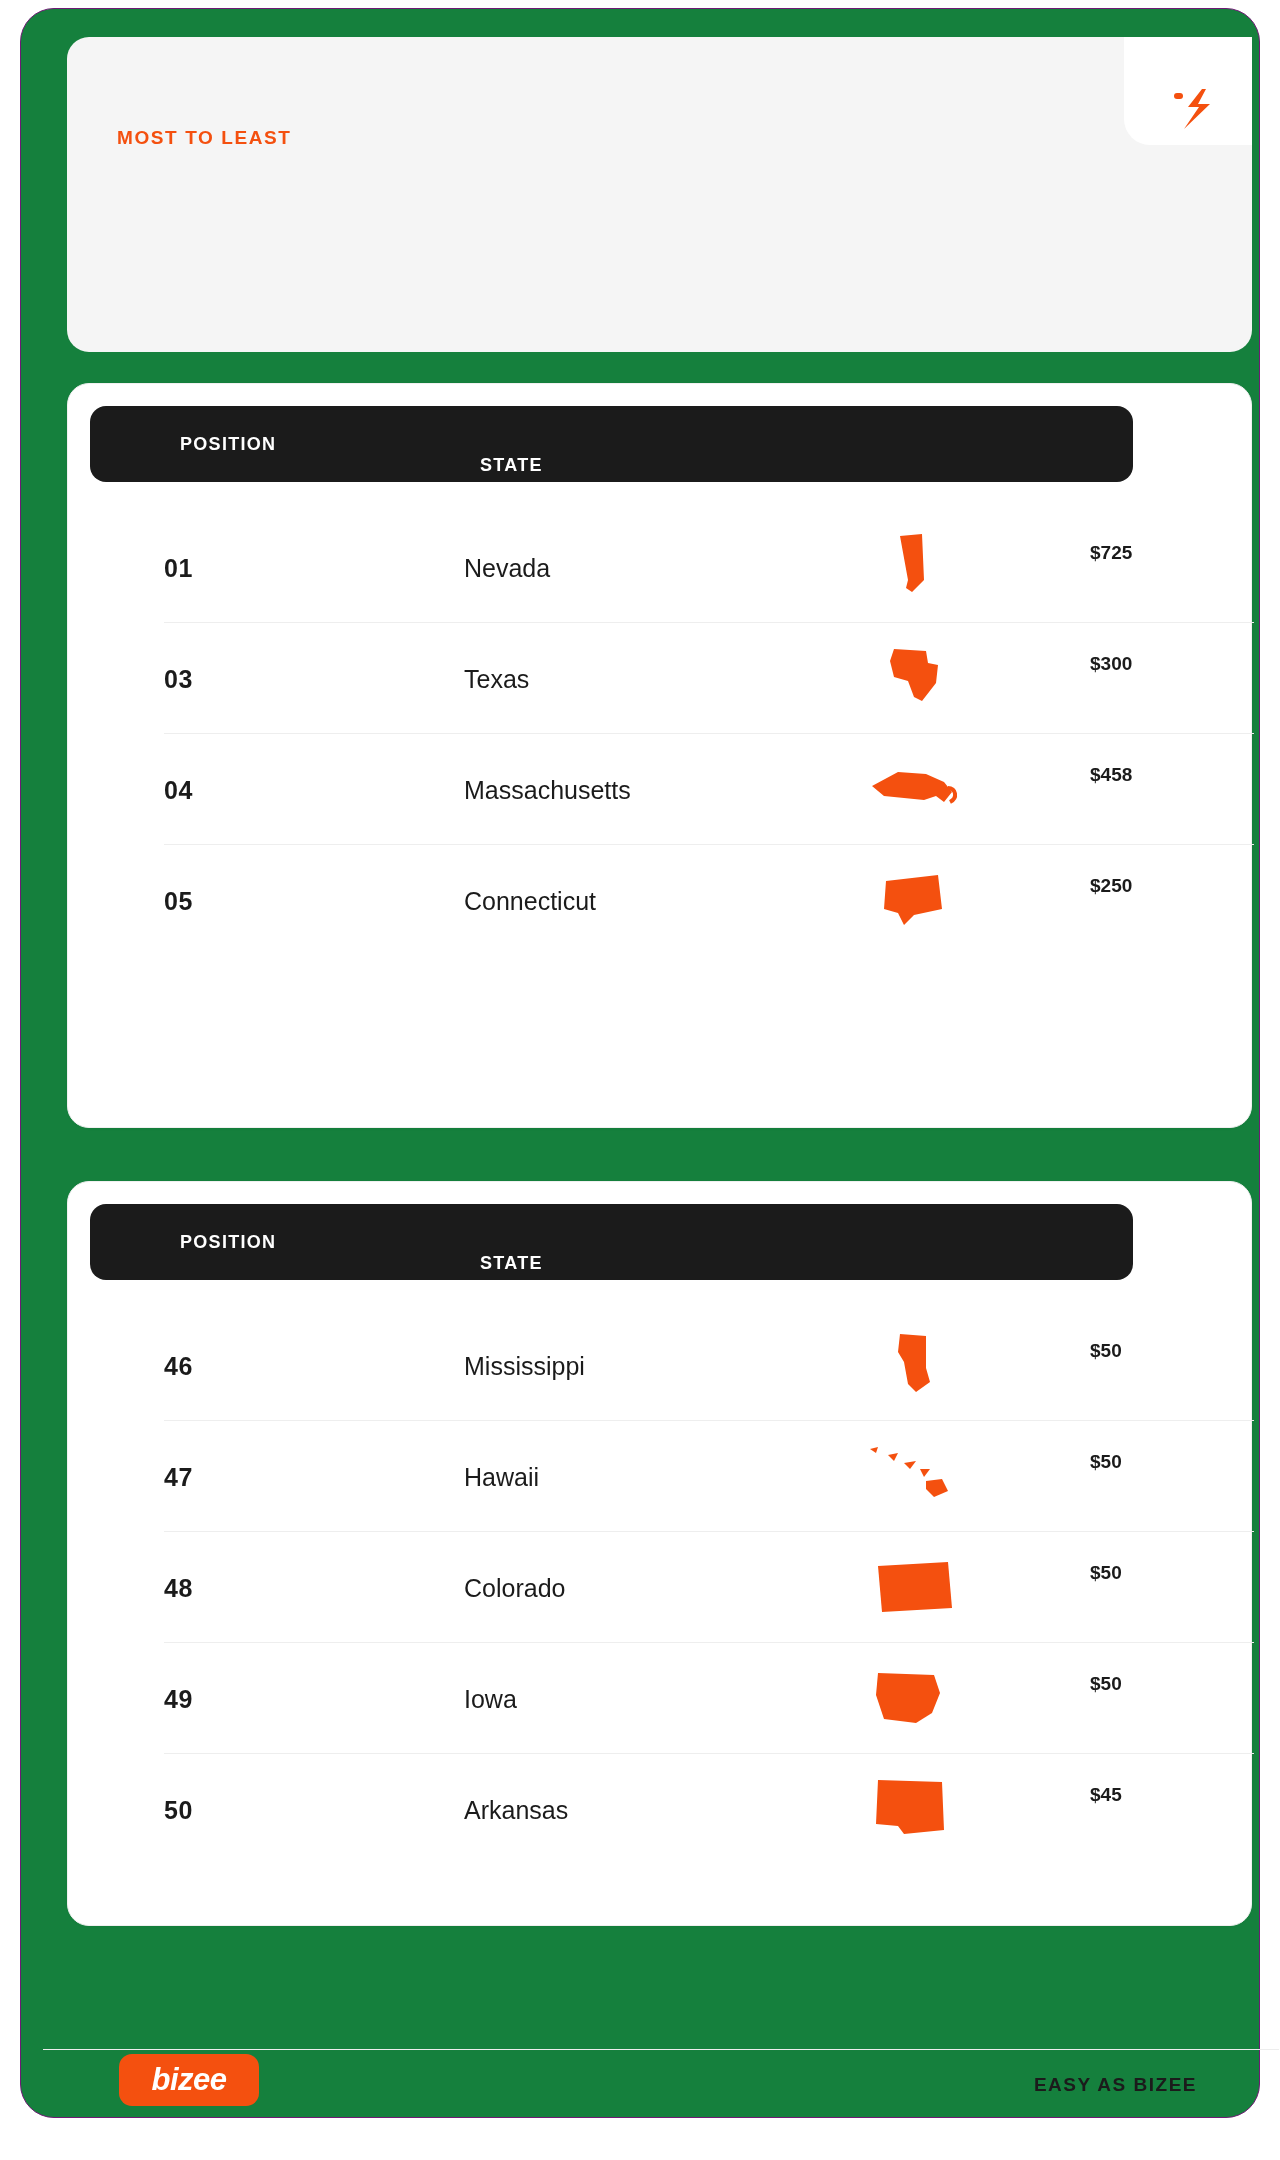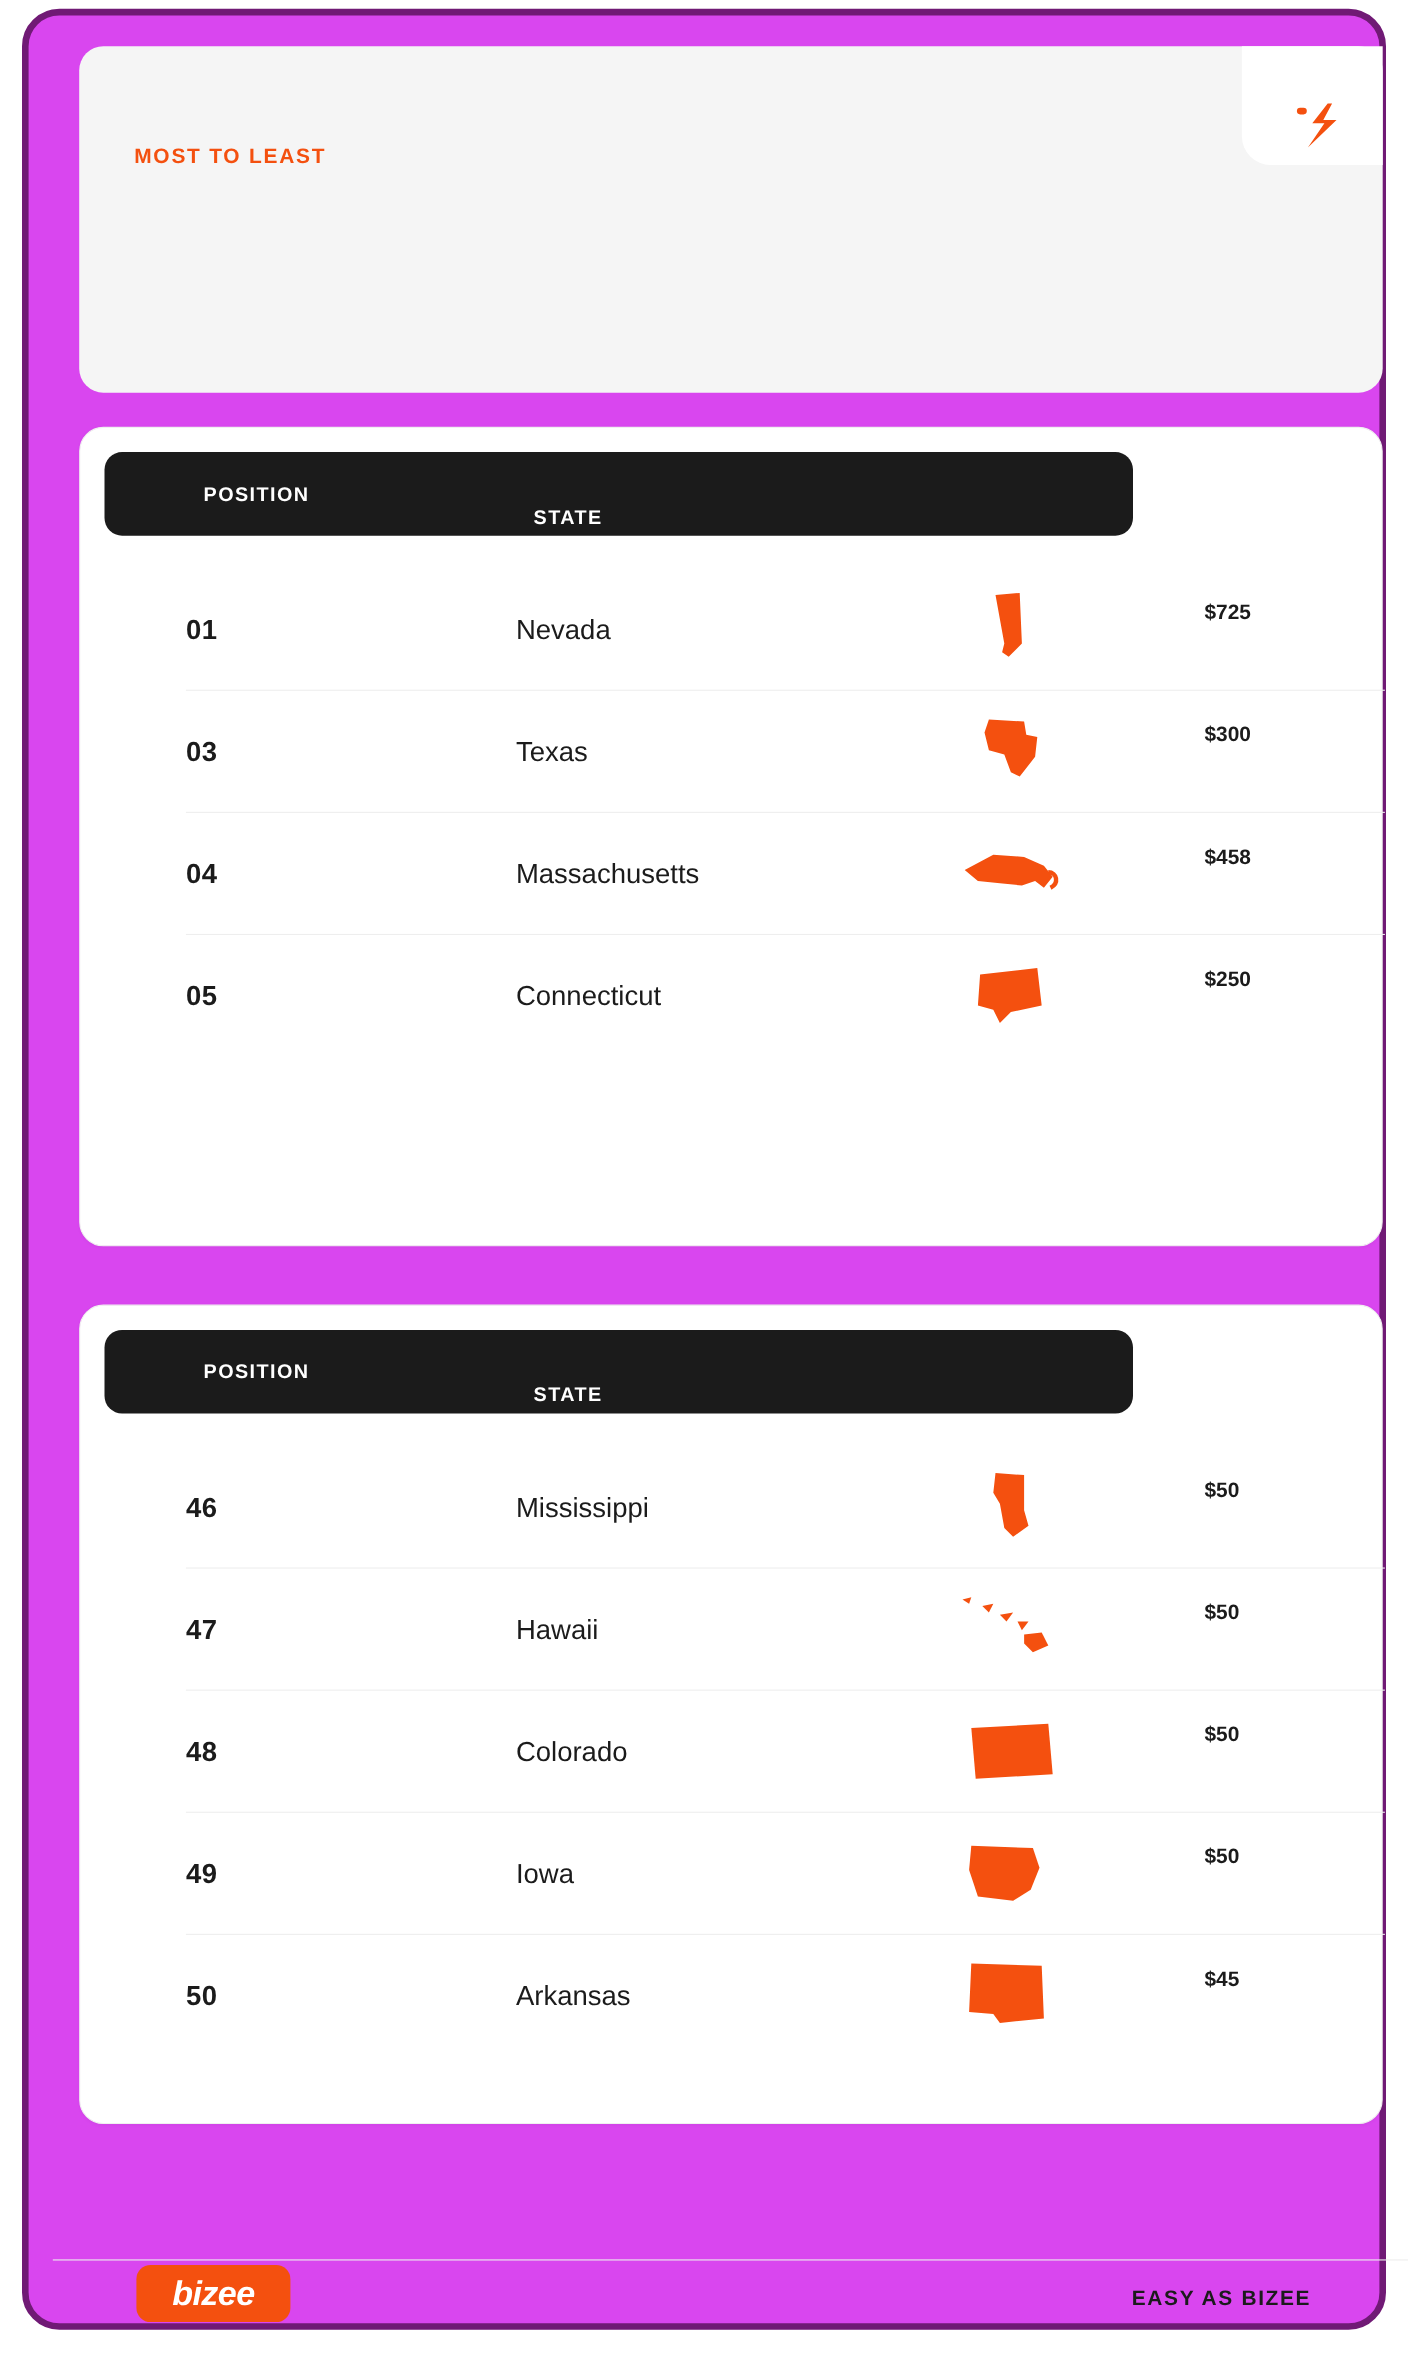--- a/index.html
+++ b/index.html
@@ -12,23 +12,23 @@
   .page {
     position: relative;
     width: 1280px; height: 2160px;
     background: #ffffff;
     overflow: hidden;
   }
   .card-outer {
     position: absolute;
     left: 20px; top: 8px;
     width: 1240px; height: 2110px;
-    border: 6px solid #701a75;
+    border: 1px solid #701a75;
     border-radius: 34px;
-    background: #d946ef;
+    background: #15803d;
   }
 
   
   .header {
     position: absolute;
     left: 46px; top: 28px;
     width: 1185px; height: 315px;
     background: #f5f5f5;
     border-radius: 22px;
   }
@@ -79,21 +79,21 @@
     border: 1px solid #f0f0f0;
     border-radius: 22px;
     box-shadow: 0 1px 3px rgba(0,0,0,0.03);
   }
   #block-top { top: 374px; height: 745px; }
   #block-bottom { top: 1172px; height: 745px; }
 
   .thead {
     position: absolute;
     left: 22px; top: 22px;
-    width: 935px; height: 76px;
+    width: 1043px; height: 76px;
     background: #1b1b1b;
     border-radius: 16px;
   }
   .th {
     position: absolute;
     top: 28px;
     font-size: 18px;
     font-weight: bold;
     letter-spacing: 1.3px;
     color: #ffffff;

